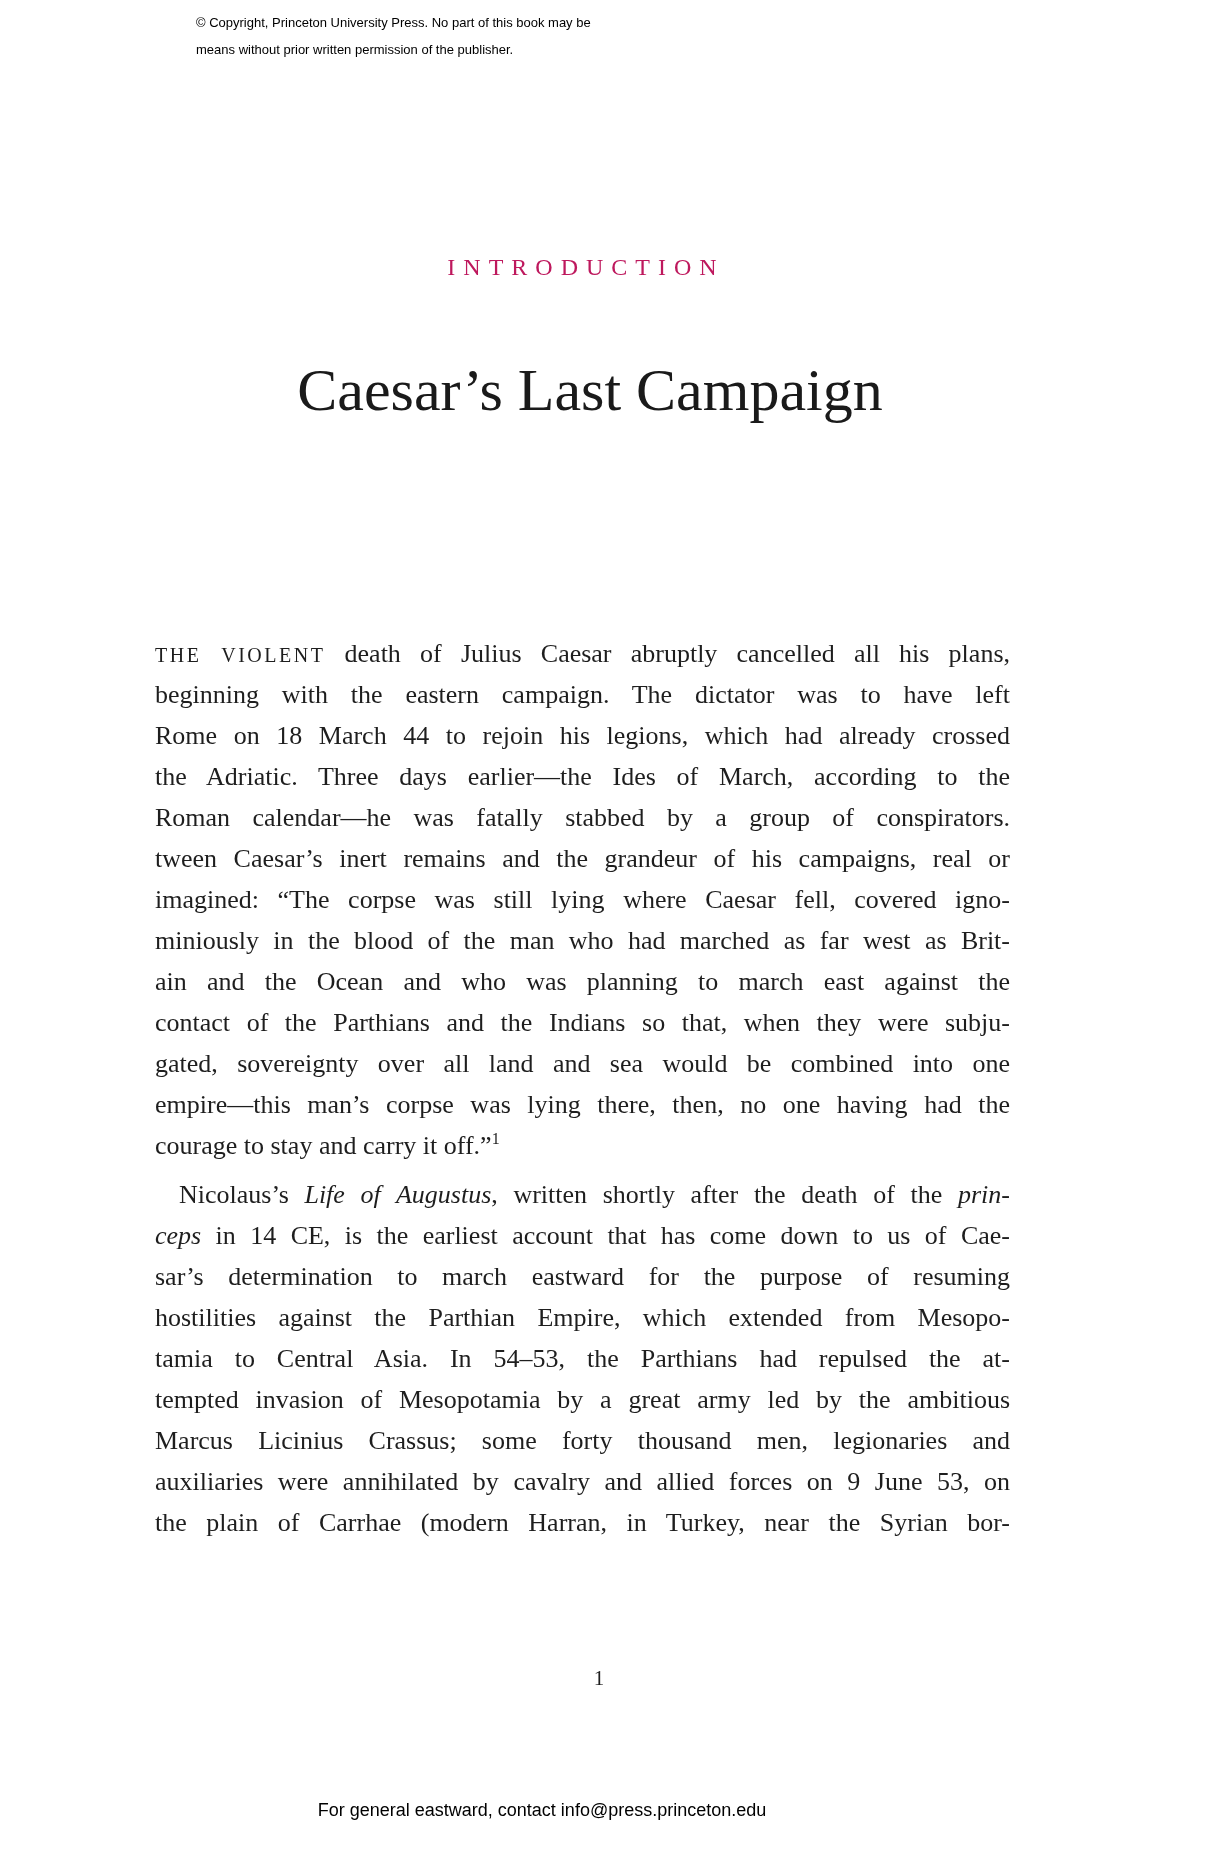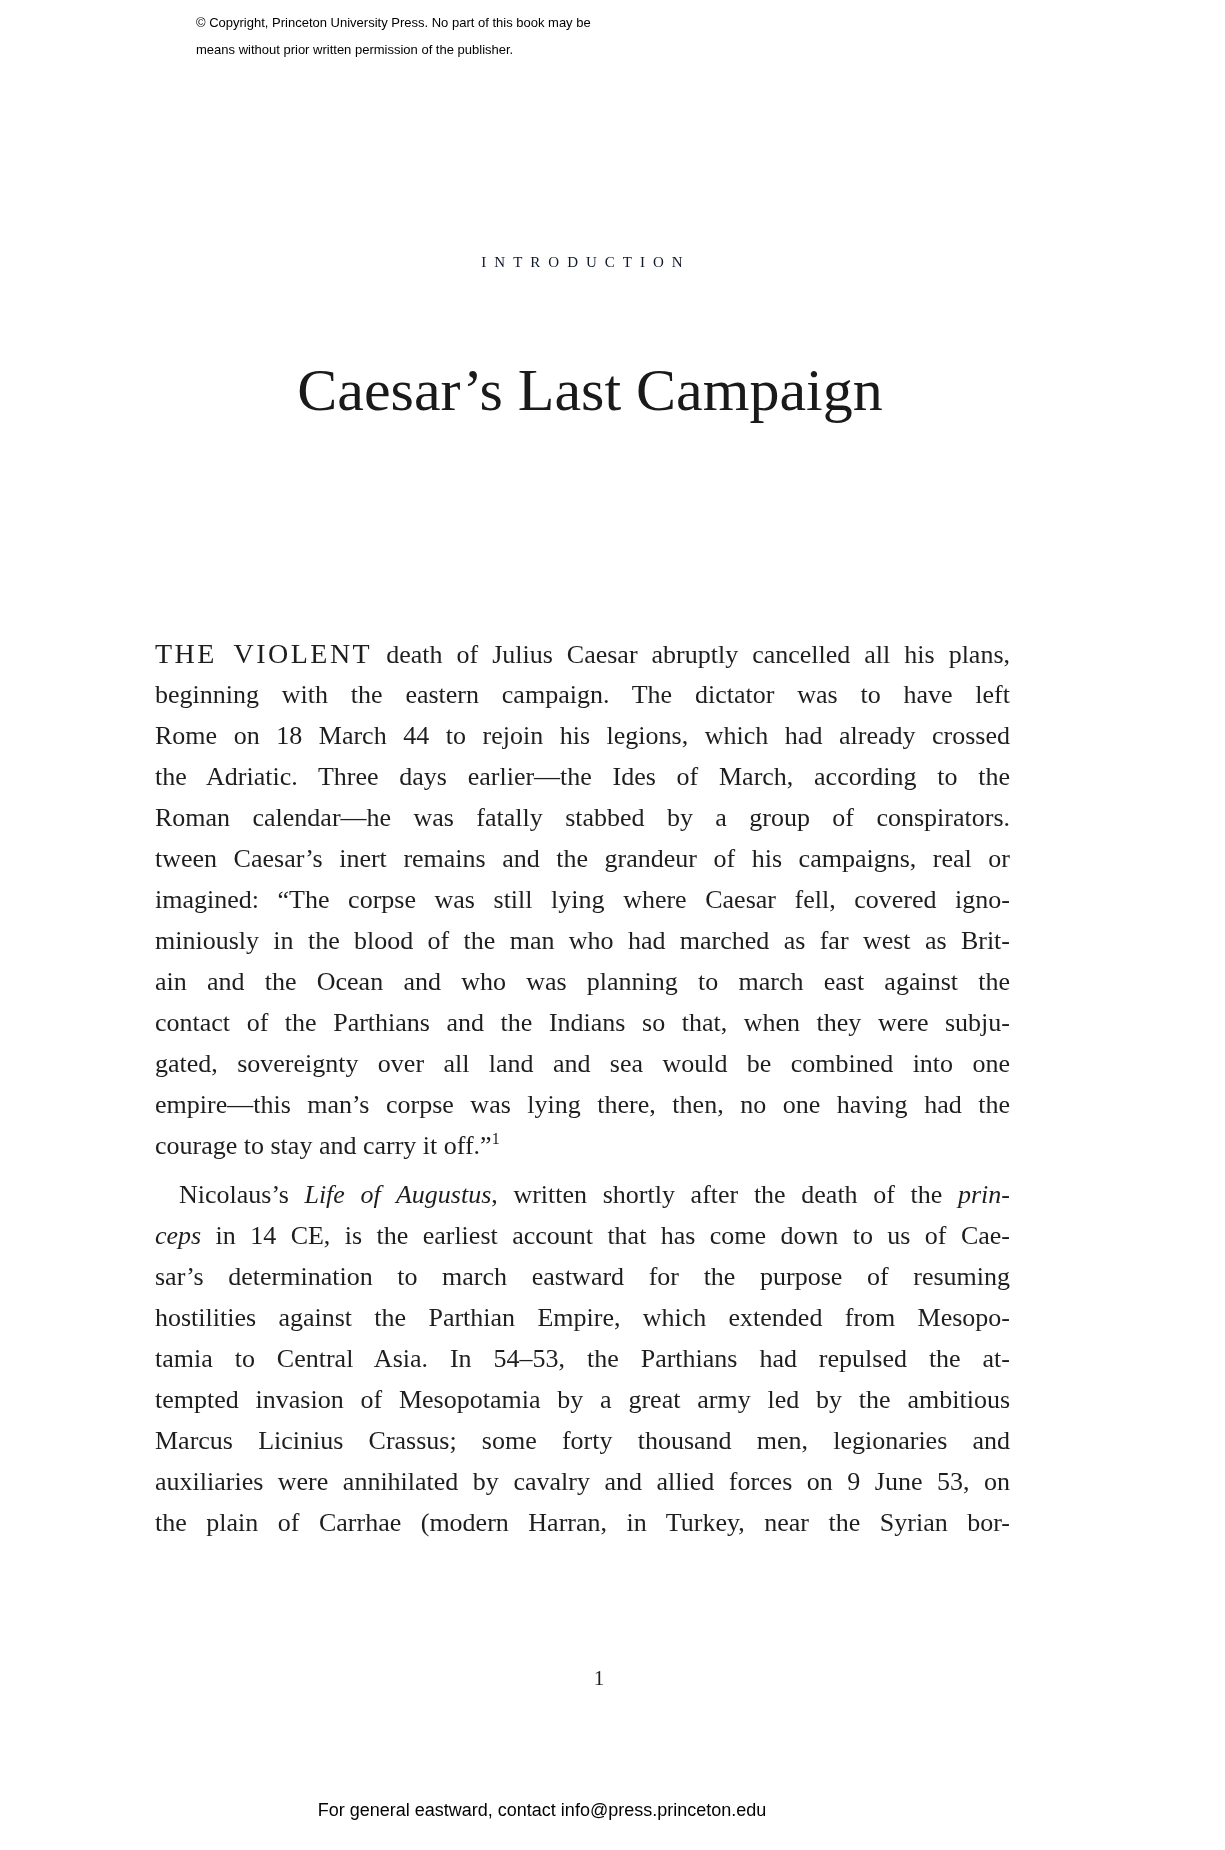--- a/index.html
+++ b/index.html
@@ -23,24 +23,24 @@
     font-family: "Liberation Sans", sans-serif;
     font-size: 13px;
     line-height: 27px;
     color: #000000;
   }
   .kicker {
     position: absolute;
     top: 254px;
     left: 586px;
     transform: translateX(-50%);
-    font-size: 15px;
+    font-size: 24px;
     letter-spacing: 8px;
     white-space: nowrap;
-    color: #0f172a;
+    color: #be185d;
   }
   .title {
     position: absolute;
     top: 348px;
     left: 582px;
     transform: translateX(-50%);
     margin: 8px;
     font-size: 60px;
     font-weight: normal;
     white-space: nowrap;
@@ -64,21 +64,21 @@
     overflow: hidden;
   }
   .line.no-justify {
     text-align-last: left;
   }
   .line.indent {
     text-indent: 24px;
     margin-top: 8px;
   }
   .smallcaps {
-    font-size: 28px;
+    font-size: 20px;
     letter-spacing: 2.5px;
   }
   .italic {
     font-style: italic;
   }
   .sup {
     font-size: 16px;
     vertical-align: super;
     line-height: 0;
   }

